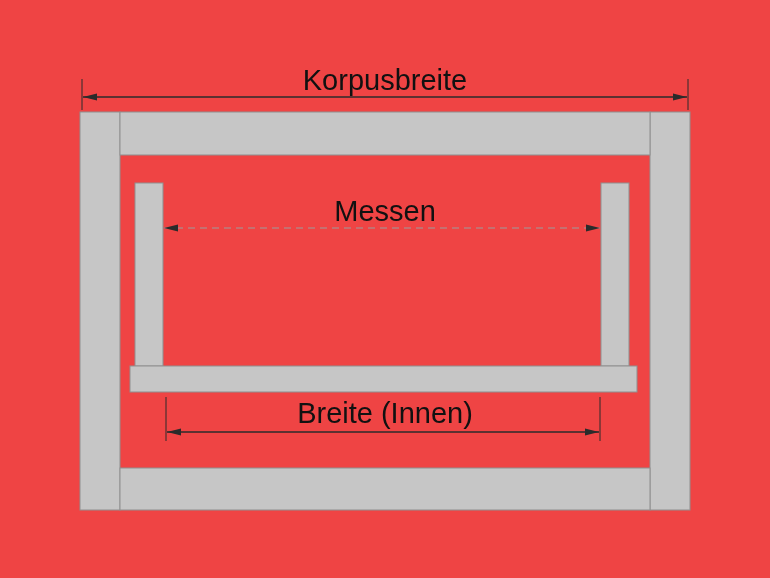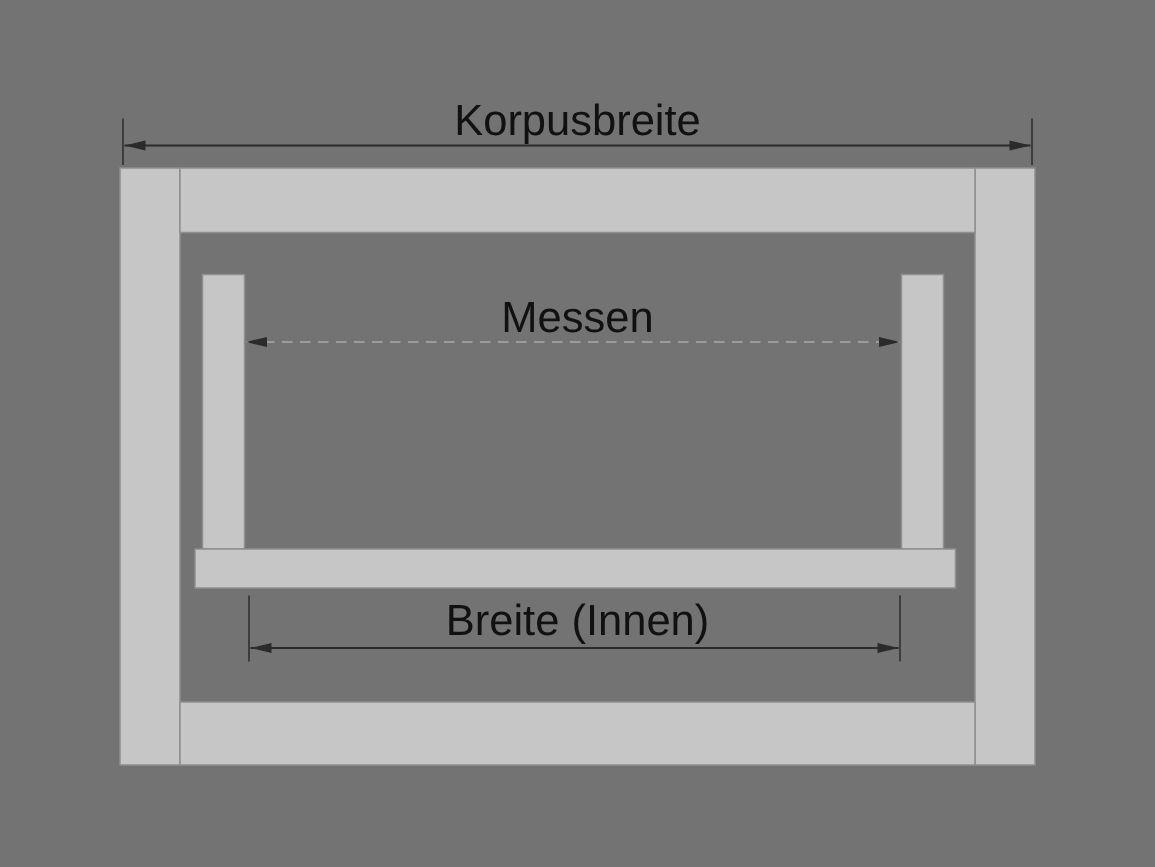--- a/index.html
+++ b/index.html
@@ -1,21 +1,21 @@
 <!DOCTYPE html>
 <html><head>
 <meta charset="utf-8">
 <style>
   html, body { margin: 0; padding: 0; }
   body { background: #ffffff; }
   .stage {
     position: relative;
     width: 770px;
     height: 578px;
-    background: #737373;
+    background: #ef4444;
     overflow: hidden;
     font-family: "Liberation Sans", sans-serif;
   }
   .panel   { stroke: #8f8f8f; stroke-width: 1; }
   .dimline { fill: none; stroke-width: 1.3; }
   .extline { fill: none; stroke-width: 1; }
   .dashed  { fill: none; stroke-width: 1.2; stroke-dasharray: 7 5; }
   .lbl     { font-family: "Liberation Sans", sans-serif; font-size: 29px; }
 </style>
 </head>

